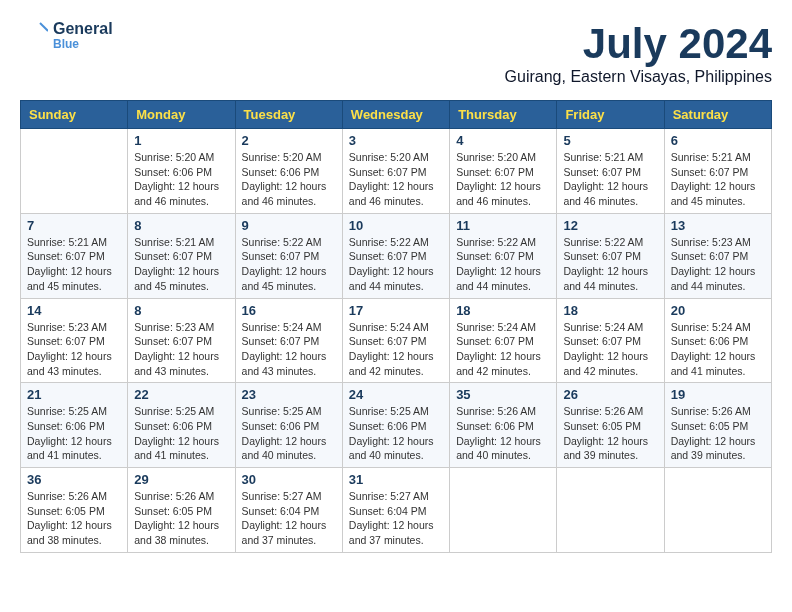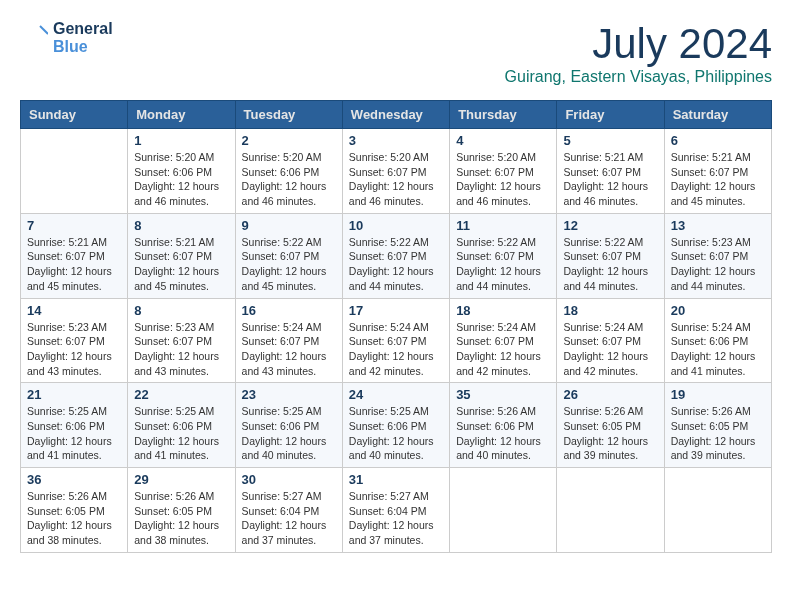--- a/index.html
+++ b/index.html
@@ -15,38 +15,38 @@
       align-items: flex-start;
       justify-content: space-between;
       margin-bottom: 4px;
     }
     .logo-area {
       display: flex;
       align-items: center;
     }
     .month-title {
       font-size: 42px;
-      font-weight: normal;
+      font-weight: bold;
       color: #1a3a5c;
       text-align: right;
     }
     .location-title {
       font-size: 16px;
-      color: #0f766e;
+      color: #0f172a;
       text-align: left;
       margin-bottom: 10px;
     }
     table {
       width: 100%;
       border-collapse: collapse;
       font-size: 11px;
     }
     thead tr th {
       background-color: #2a6099;
-      color: #e5e5e5;
+      color: #fde047;
       text-align: left;
       padding: 6px 8px;
       font-size: 13px;
       font-weight: bold;
       border: 1px solid #1a4a7a;
     }
     tbody tr td {
       border: 1px solid #ccc;
       vertical-align: top;
       padding: 4px 6px;
@@ -80,21 +80,21 @@
   <div class="logo-area">
   <div style="display:flex;flex-direction:column;align-items:flex-start">
     <div style="display:flex;align-items:center;gap:5px">
       <svg width="28" height="28" viewBox="0 0 28 28">
         <rect x="0" y="0" width="28" height="28" fill="white"></rect>
         <polygon points="20,2 28,10 23,5 20,2" fill="#4a90d9"></polygon>
         <line x1="20" y1="2" x2="28" y2="10" stroke="#4a90d9" stroke-width="2"></line>
       </svg>
       <div>
         <div style="font-size:16px;font-weight:bold;color:#1a3a5c;line-height:1.1">General</div>
-        <div style="font-size:16px;font-weight:bold;color:#4a90d9;line-height:1.1">Blue</div>
+        <div style="font-size:12px;font-weight:bold;color:#4a90d9;line-height:1.1">Blue</div>
       </div>
     </div>
   </div>
 </div>
   <div>
     <div class="month-title">July 2024</div>
     <div class="location-title">Guirang, Eastern Visayas, Philippines</div>
   </div>
 </div>
 

